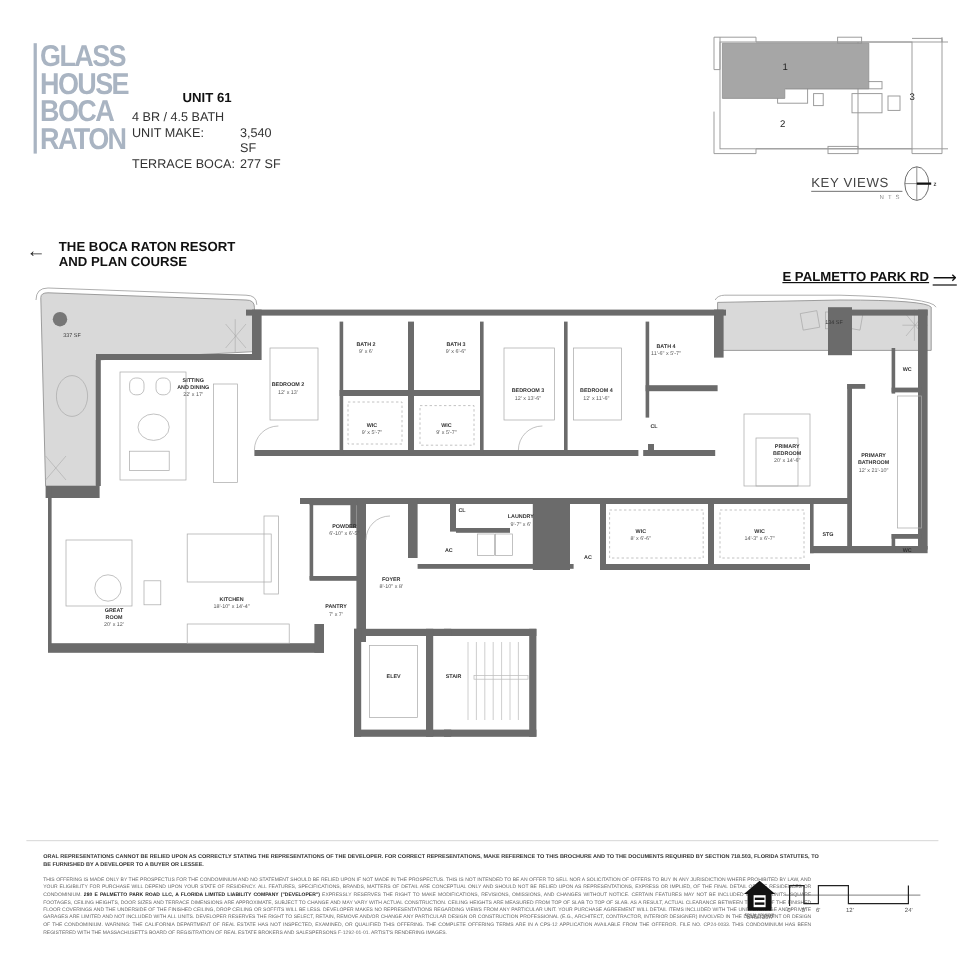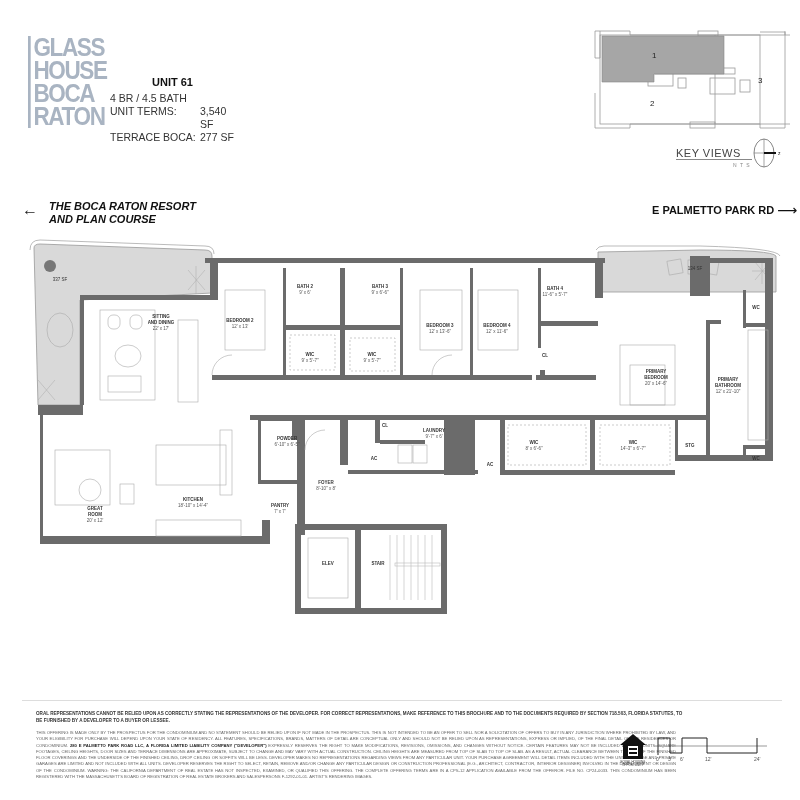--- a/index.html
+++ b/index.html
@@ -30,21 +30,21 @@
   <div>GLASS</div>
   <div>HOUSE</div>
   <div>BOCA</div>
   <div>RATON</div>
 </div>
 
 <div class="abs unitinfo">
   <div class="title">UNIT 61</div>
   <div>4 BR / 4.5 BATH</div>
   <div class="row">
-    <span class="k">UNIT TERMS:</span>
+    <span class="k">UNIT MAKE:</span>
     <span class="v">3,540 SF</span>
   </div>
   <div class="row">
     <span class="k">TERRACE BOCA:</span>
     <span class="v">277 SF</span>
   </div>
 </div>
 
 <svg class="abs" style="left:590px;top:28px;" width="200" height="110" viewBox="0 0 200 110">
   <g fill="none" stroke="#999" stroke-width="0.8">
@@ -74,25 +74,25 @@
 <div class="abs nts">N T S</div>
 <svg class="abs" style="left:750px;top:138px;" width="36" height="30" viewBox="0 0 36 30">
   <ellipse cx="14" cy="15" rx="10" ry="14" fill="none" stroke="#666" stroke-width="0.8"></ellipse>
   <line x1="14" y1="1" x2="14" y2="29" stroke="#666" stroke-width="0.6"></line>
   <line x1="4" y1="15" x2="24" y2="15" stroke="#666" stroke-width="0.6"></line>
   <line x1="14" y1="15" x2="26" y2="15" stroke="#111" stroke-width="2"></line>
   <text x="28" y="17" font-size="5" font-family="Liberation Sans, sans-serif" fill="#222">z</text>
 </svg>
 
 <div class="abs" style="left:22px;top:204px;font-size:16px;color:#222;line-height:12px;">←</div>
-<div class="abs dirlabel" style="left:49px;top:200px;font-style:italic;">
+<div class="abs dirlabel" style="left:49px;top:200px;">
   <div>THE BOCA RATON RESORT</div>
   <div>AND PLAN COURSE</div>
 </div>
-<div class="abs dirlabel" style="left:652px;top:204px;display:flex;align-items:center;gap:3px;">
+<div class="abs dirlabel" style="left:652px;top:225px;display:flex;align-items:center;gap:3px;text-decoration:underline;">
   <span>E PALMETTO PARK RD</span>
   <span style="font-size:14px;font-weight:normal;">⟶</span>
 </div>
 
 <svg class="abs" style="left:0;top:0;" width="800" height="700" viewBox="0 0 800 700">
 
   <path d="M34,248 Q34,244 40,244 L205,250 Q212,250 212,256 L212,293 L80,300 L80,405 L38,405 Z" fill="#d9d9d9" stroke="#999" stroke-width="0.8"></path>
   <path d="M598,252 L700,250 Q772,250 776,256 L776,292 L598,292 Z" fill="#d9d9d9" stroke="#999" stroke-width="0.8"></path>
 
   <path d="M30,250 Q30,240 40,240 L205,246 Q214,246 214,254" fill="none" stroke="#aaa" stroke-width="0.8"></path>

